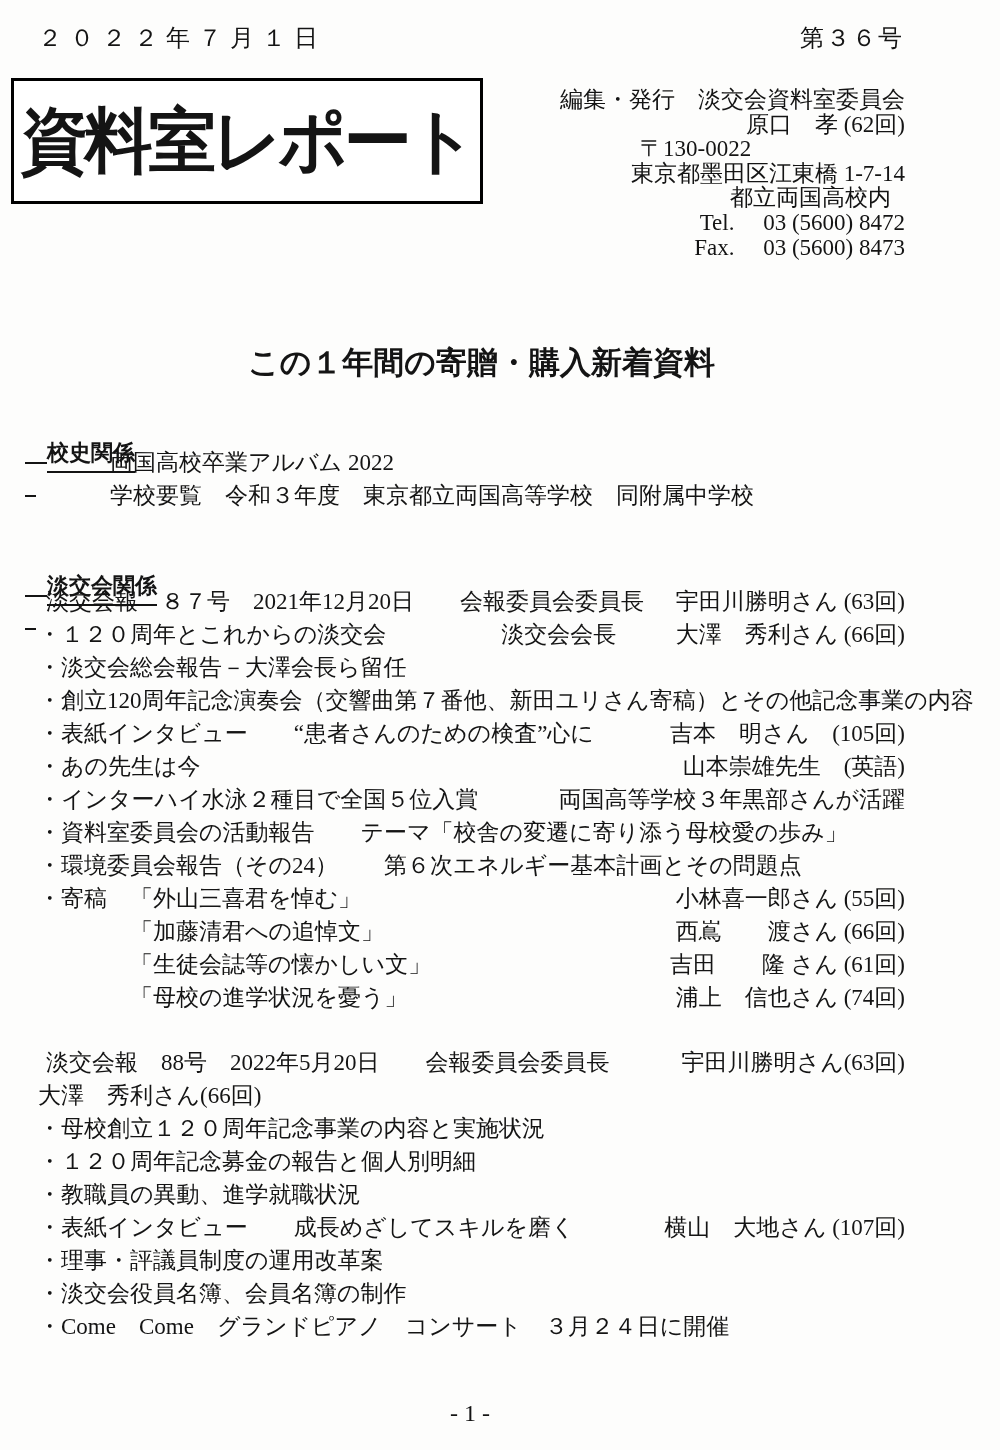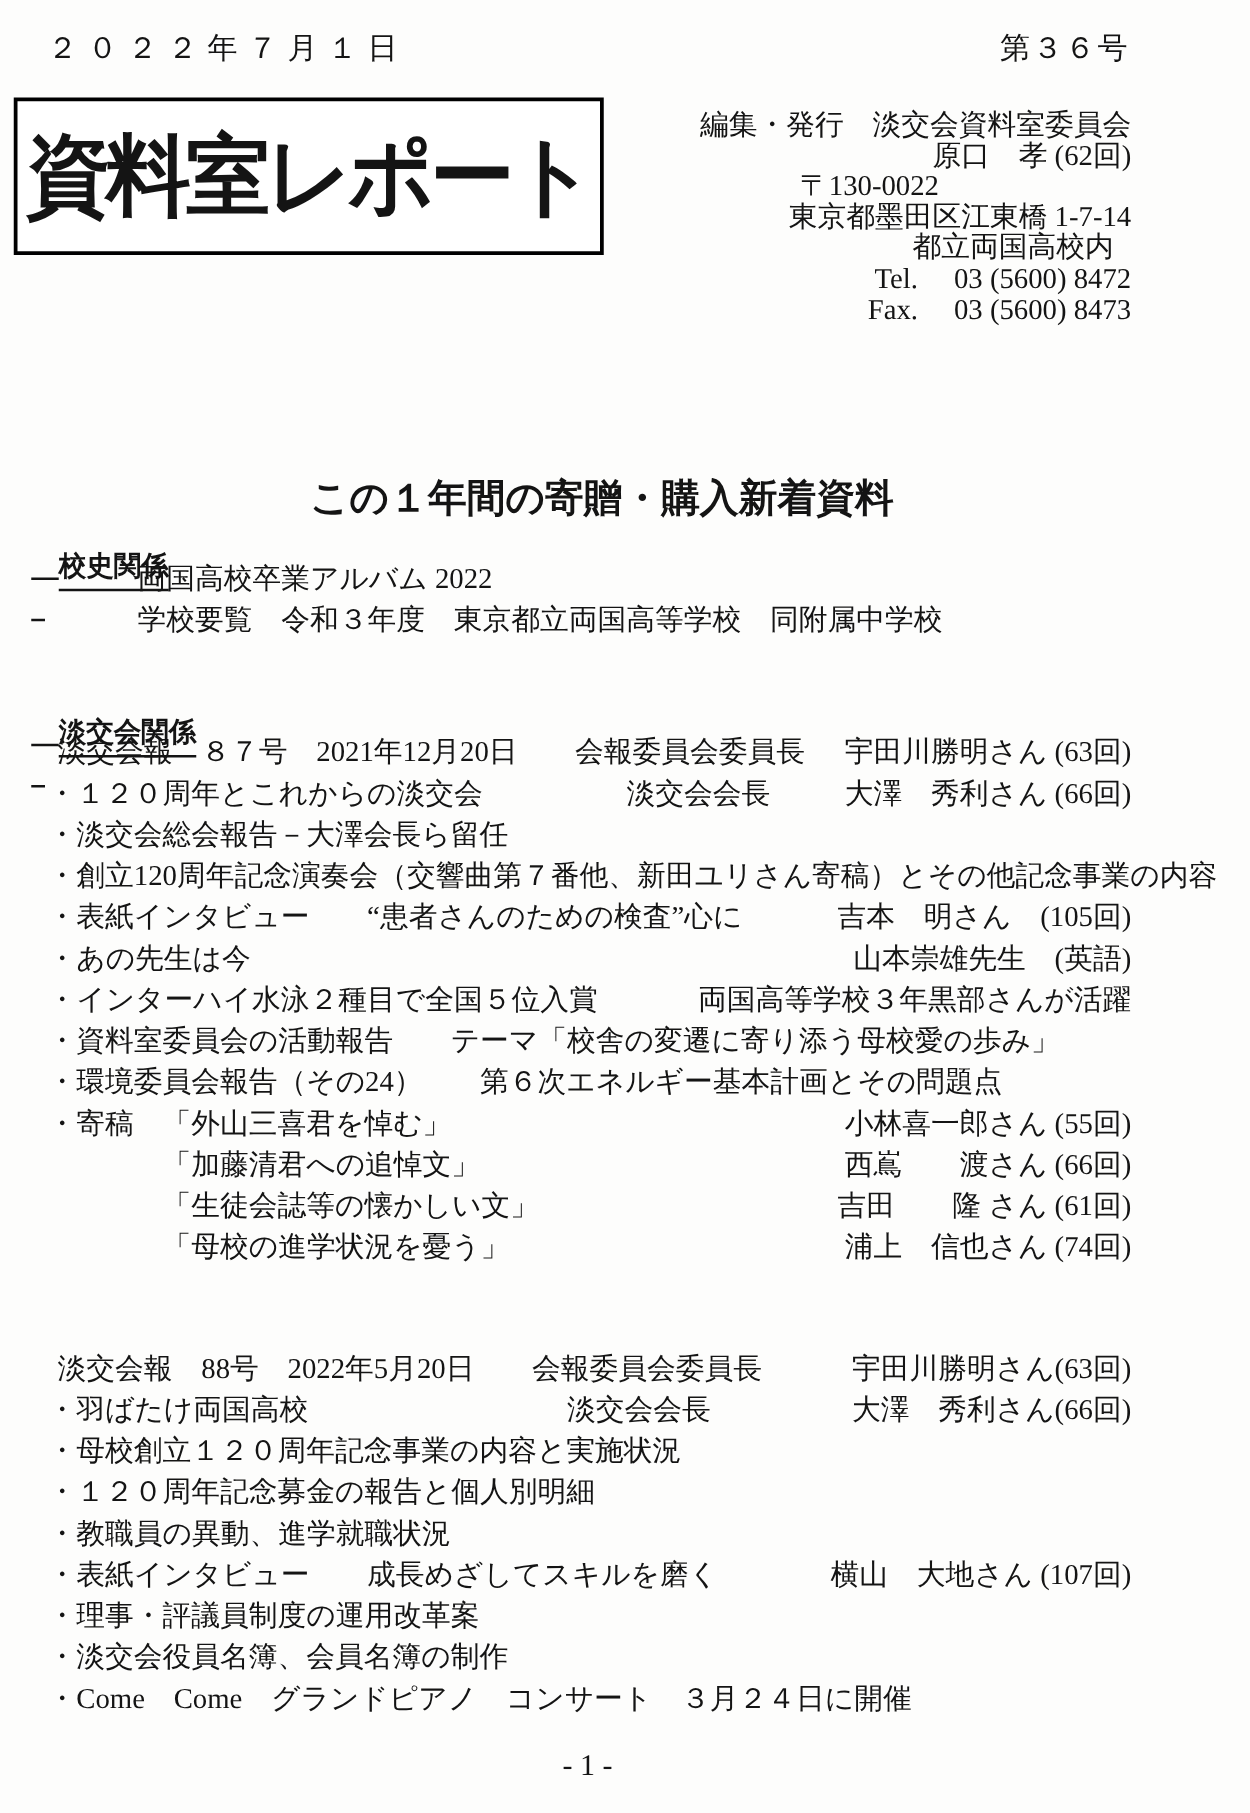--- a/index.html
+++ b/index.html
@@ -38,21 +38,21 @@
     font-size:23px;line-height:24.6px;
   }
   .publisher .pline{text-align:right;white-space:pre;}
   .publisher .pline.pleft{text-align:left;padding-left:95px;}
   .publisher .pline.pin{padding-right:14px;}
 
   
   .main-title{
     position:absolute;top:342px;left:38px;right:35px;
     text-align:center;font-weight:bold;font-size:31px;
-    white-space:pre;text-indent:20px;margin-top:36px;
+    white-space:pre;text-indent:20px;
   }
 
   
   .sec-heading{
     position:absolute;left:25px;
     font-size:22px;font-weight:bold;white-space:pre;text-decoration:underline;
   }
   .sec-heading .u{
     display:inline-block;border-bottom:2px solid #141414;padding-bottom:3px;
   }
@@ -65,21 +65,21 @@
     font-size:23px;line-height:33px;
   }
   .koshi-items div{white-space:pre;}
 
   
   .rows{
     position:absolute;left:38px;right:35px;
     font-size:23px;line-height:33px;
   }
   .b87{top:585px;}
-  .b88{top:1046px;margin-top:32px;}
+  .b88{top:1046px;}
   .row{display:flex;justify-content:space-between;height:33px;}
   .row .l{white-space:pre;}
   .row .r{white-space:pre;text-align:right;flex:none;}
   .row.hang{padding-left:8px;}
 
   .page-number{
     position:absolute;top:1400px;left:0;right:0;
     text-align:center;font-size:24px;white-space:pre;
   }
 </style>
@@ -171,21 +171,20 @@
       <span class="r">浦上　信也さん (74回)</span>
     </div>
   </div>
 
   <div class="rows b88">
     <div class="row hang">
       <span class="l">淡交会報　88号　2022年5月20日　　会報委員会委員長</span>
       <span class="r">宇田川勝明さん(63回)</span>
     </div>
     <div class="row">
-      <span class="l">・羽ばたけ両国高校　　　　　　　　　淡交会会長</span>
       <span class="r">大澤　秀利さん(66回)</span>
     </div>
     <div class="row">
       <span class="l">・母校創立１２０周年記念事業の内容と実施状況</span>
     </div>
     <div class="row">
       <span class="l">・１２０周年記念募金の報告と個人別明細</span>
     </div>
     <div class="row">
       <span class="l">・教職員の異動、進学就職状況</span>

